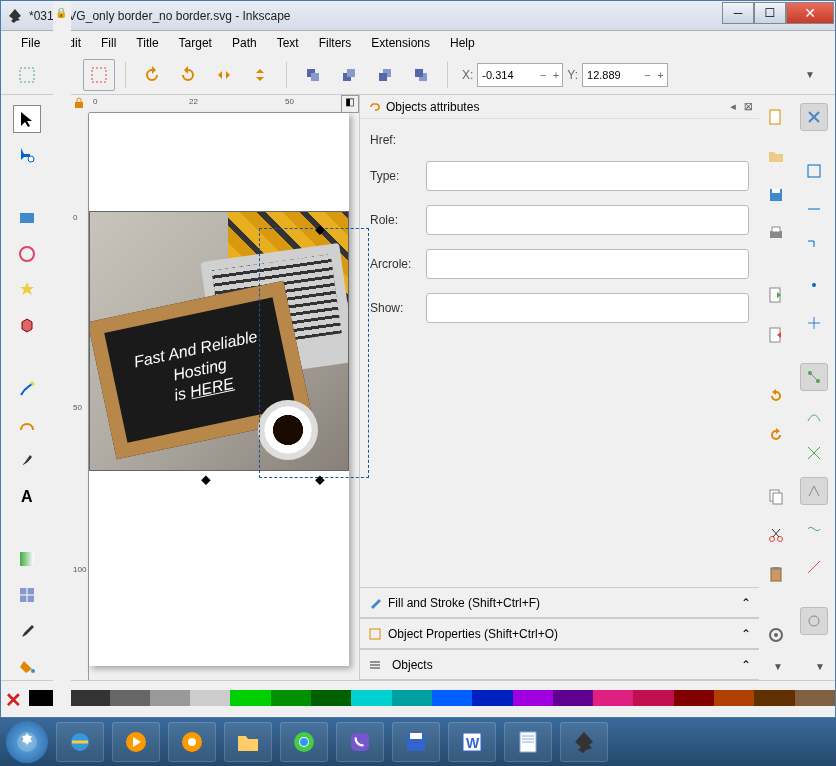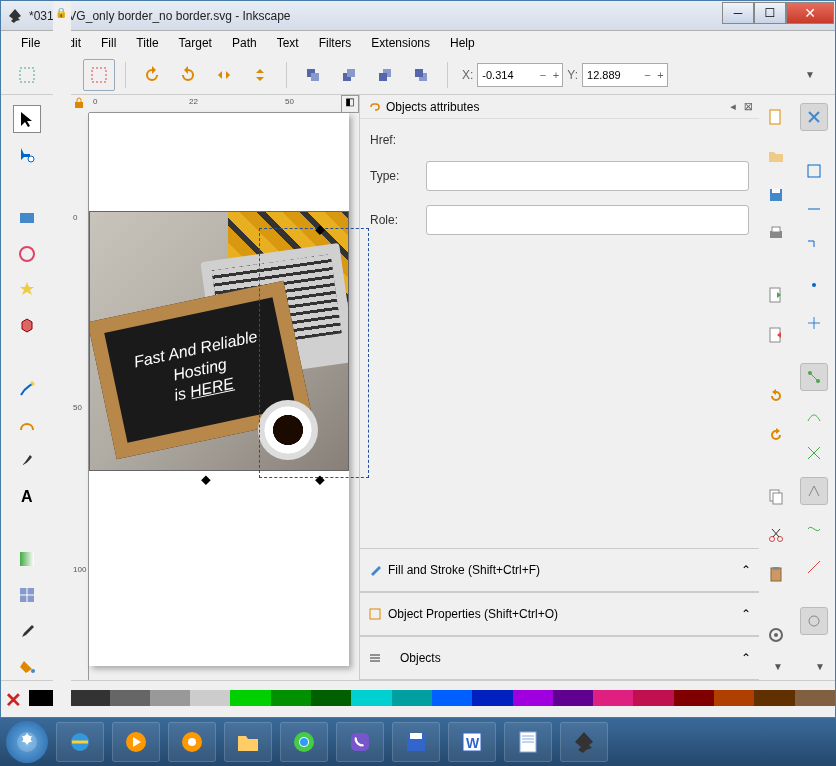--- a/index.html
+++ b/index.html
@@ -51,21 +51,21 @@
 .handle { position:absolute; font-size:14px; color:#000; }
 .handle.h1 { top:108px; left:226px; } .handle.h2 { top:358px; left:112px; } .handle.h3 { top:358px; left:226px; }
 .doctab { position:absolute; top:0; right:0; width:18px; height:18px; background:#f0f0f0; border:1px solid #999; font-size:10px; text-align:center; }
 .panel-right { width:400px; background:#f0f0f0; border-left:1px solid #ccc; display:flex; flex-direction:column; }
 .panel-head { height:24px; display:flex; align-items:center; padding:0 6px; font-size:12px; border-bottom:1px solid #ddd; }
 .panel-head .icons { margin-left:auto; display:flex; gap:8px; font-size:11px; color:#666; }
 .attrs { padding:14px 10px 6px 10px; display:flex; flex-direction:column; gap:14px; flex:1; }
 .attr-row { display:flex; align-items:center; }
 .attr-row label { width:56px; font-size:12px; color:#333; }
 .attr-row input { flex:1; height:30px; border:1px solid #bbb; border-radius:3px; padding:0 8px; font-size:12px; outline:none; }
-.collapsed { height:44px; border-top:1px solid #ccc; border-bottom:1px solid #ccc; display:flex; align-items:center; padding:0 8px; font-size:12px; background:#f0f0f0; }
+.collapsed { height:31px; border-top:1px solid #ccc; border-bottom:1px solid #ccc; display:flex; align-items:center; padding:0 8px; font-size:12px; background:#f0f0f0; }
 .collapsed .chev { margin-left:auto; font-size:12px; }
 .snap-col { width:34px; background:#f0f0f0; display:flex; flex-direction:column; align-items:center; padding-top:8px; gap:12px; }
 .snap-col2 { width:42px; background:#f0f0f0; display:flex; flex-direction:column; align-items:center; padding-top:8px; gap:10px; }
 .snapbtn { width:28px; height:28px; display:flex; align-items:center; justify-content:center; border-radius:3px; }
 .snapbtn.grey { background:#d8d8d8; border:1px solid #bbb; }
 .statusbar { height:34px; background:#f0f0f0; border-top:1px solid #ccc; display:flex; align-items:center; }
 .redx { width:20px; height:20px; color:#d02020; font-size:20px; font-weight:bold; margin:0 4px; }
 .palette { flex:1; height:16px; display:flex; }
 .palette div { flex:1; height:100%; }
 .taskbar { position:absolute; bottom:0; left:0; width:836px; height:48px; background:linear-gradient(#3a6a9a,#24486c); display:flex; align-items:center; padding:0 6px; gap:8px; }
@@ -336,40 +336,48 @@
             <label>Href:</label>
           </div>
         <div class="attr-row">
             <label>Type:</label>
             <input value="" style="">
           </div>
         <div class="attr-row">
             <label>Role:</label>
             <input value="" style="">
           </div>
+        <div class="attr-row">
+            <label>Arcrole:</label>
+            <input value="" style="">
+          </div>
+        <div class="attr-row">
+            <label>Show:</label>
+            <input value="" style="">
+          </div>
       </div>
       <div class="collapsed">
           <svg width="14" height="14">
             <path d="M3 11l8-8 2 2-8 8z" fill="#48c"></path>
           </svg>
           <span style="margin-left:6px">Fill and Stroke (Shift+Ctrl+F)</span>
           <span class="chev">⌃</span>
         </div>
       <div class="collapsed">
           <svg width="14" height="14">
             <rect x="2" y="2" width="10" height="10" stroke="#d80" fill="none"></rect>
           </svg>
           <span style="margin-left:6px">Object Properties (Shift+Ctrl+O)</span>
           <span class="chev">⌃</span>
         </div>
       <div class="collapsed">
           <svg width="14" height="14">
             <path d="M2 4h10M2 7h10M2 10h10" stroke="#333"></path>
           </svg>
-          <span style="margin-left:18px">Objects</span>
+          <span style="margin-left:10px">Objects</span>
           <span class="chev">⌃</span>
         </div>
     </div>
 
     <div class="snap-col">
       <div class="snapbtn">
           <svg width="18" height="18">
             <rect x="3" y="2" width="10" height="14" fill="#fff" stroke="#d80"></rect>
           </svg>
         </div>

